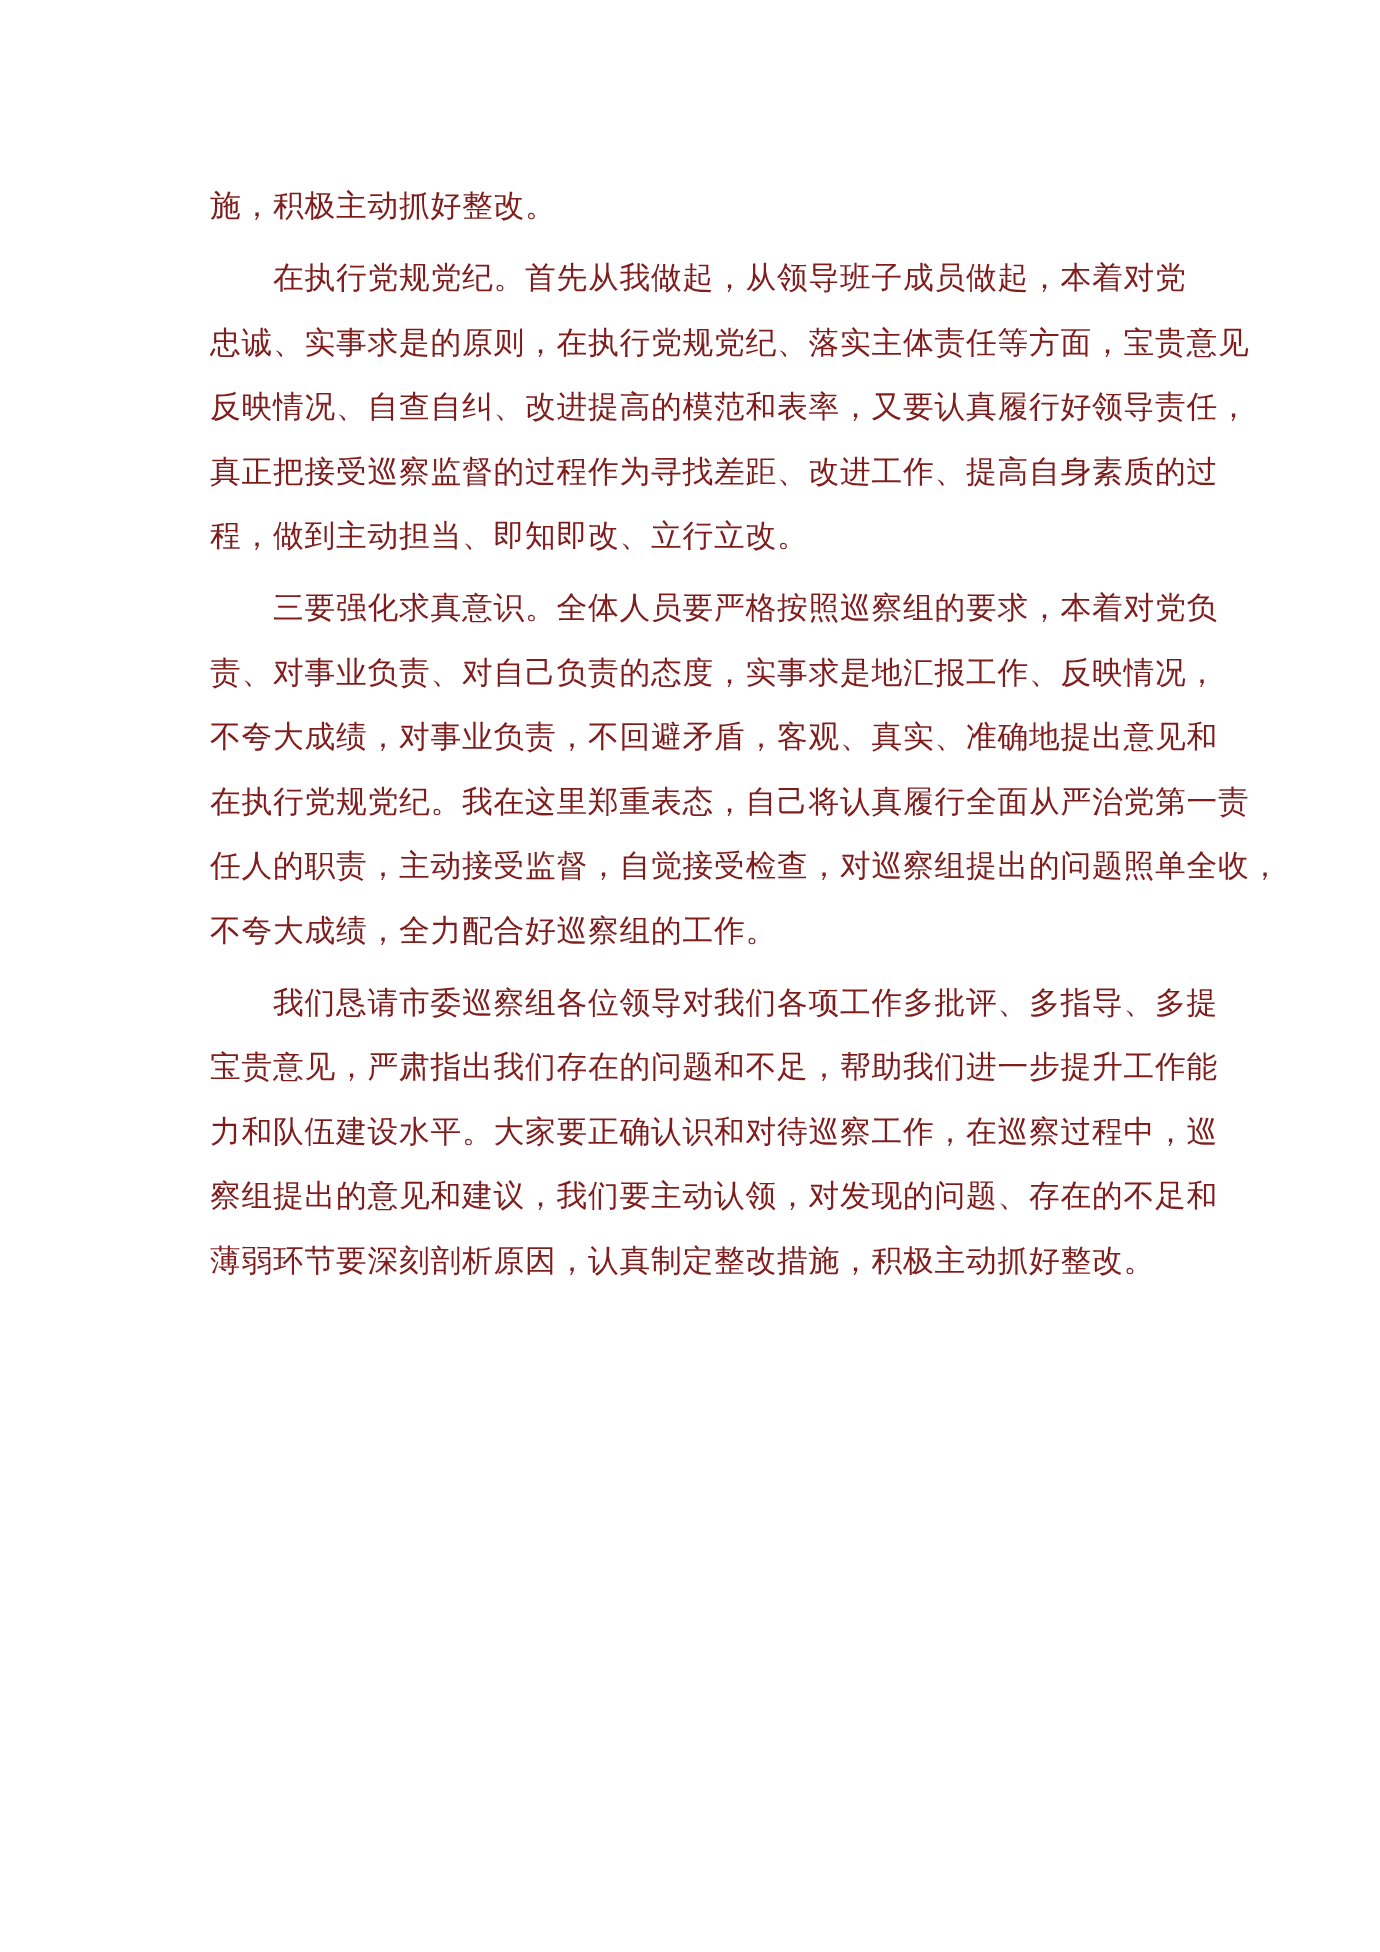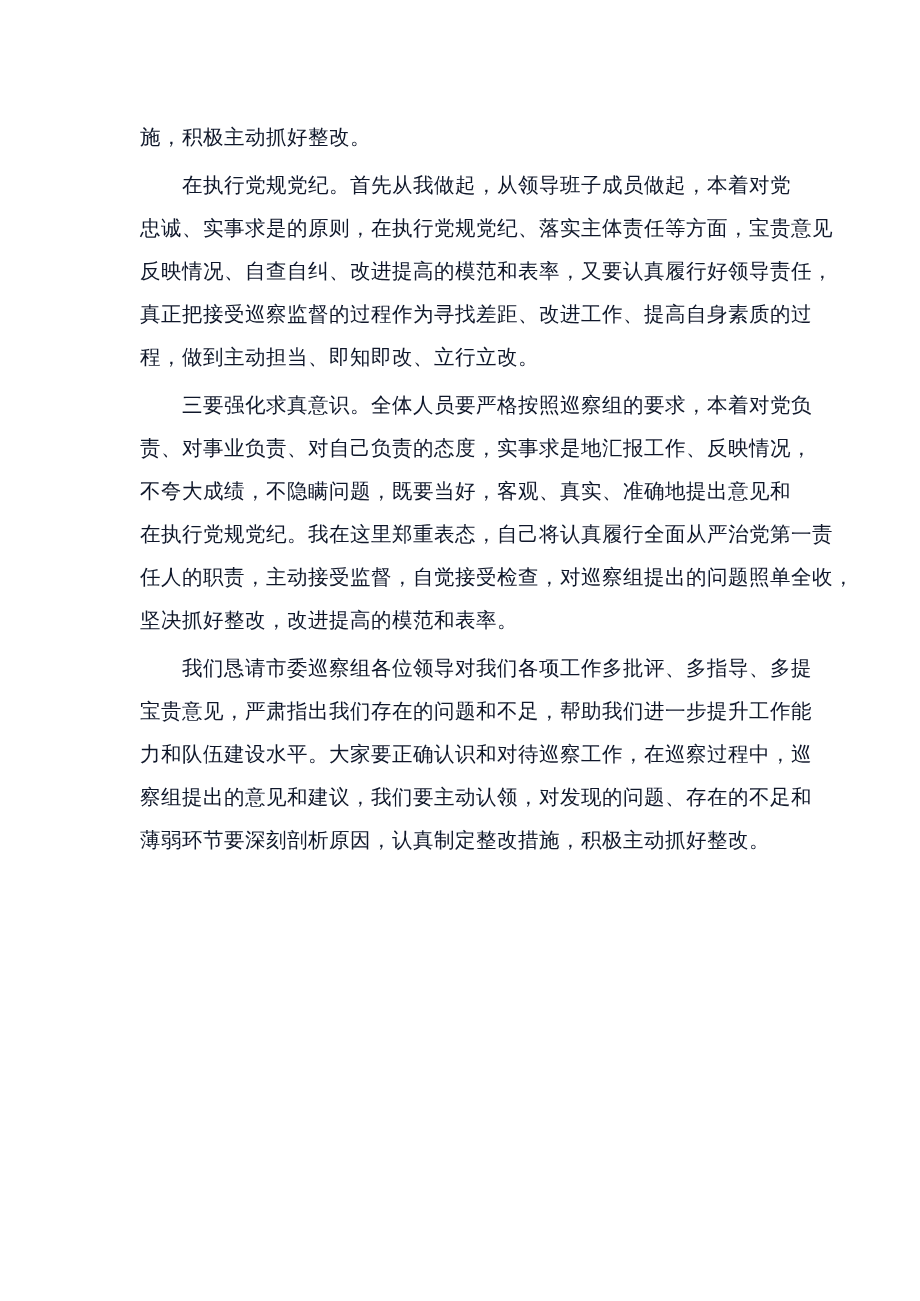--- a/index.html
+++ b/index.html
@@ -4,21 +4,21 @@
 <style>
   html, body { margin: 0; padding: 0; background: #ffffff; }
   body { width: 920px; height: 1301px; position: relative; overflow: hidden; }
   .page {
     position: absolute;
     left: 140px;
     top: 116px;
     width: 650px;
     font-family: "DejaVu Serif", "Liberation Serif", serif;
     font-size: 20.5px;
-    color: #0f172a;
+    color: #7f1d1d;
   }
   .para { margin: 0 0 5px 0; }
   .line {
     display: block;
     height: 43px;
     line-height: 43px;
     white-space: nowrap;
     text-align: justify;
     text-align-last: justify;
     letter-spacing: 0.5px;
@@ -39,24 +39,24 @@
     <span class="line">忠诚、实事求是的原则，在执行党规党纪、落实主体责任等方面，宝贵意见</span>
     <span class="line">反映情况、自查自纠、改进提高的模范和表率，又要认真履行好领导责任，</span>
     <span class="line">真正把接受巡察监督的过程作为寻找差距、改进工作、提高自身素质的过</span>
     <span class="line last">程，做到主动担当、即知即改、立行立改。</span>
   </div>
 
 
   <div class="para">
     <span class="line indent">三要强化求真意识。全体人员要严格按照巡察组的要求，本着对党负</span>
     <span class="line">责、对事业负责、对自己负责的态度，实事求是地汇报工作、反映情况，</span>
-    <span class="line">不夸大成绩，不隐瞒问题，既要当好，客观、真实、准确地提出意见和</span>
+    <span class="line">不夸大成绩，对事业负责，不回避矛盾，客观、真实、准确地提出意见和</span>
     <span class="line">在执行党规党纪。我在这里郑重表态，自己将认真履行全面从严治党第一责</span>
     <span class="line">任人的职责，主动接受监督，自觉接受检查，对巡察组提出的问题照单全收，</span>
-    <span class="line last">坚决抓好整改，改进提高的模范和表率。</span>
+    <span class="line last">不夸大成绩，全力配合好巡察组的工作。</span>
   </div>
 
   <div class="para">
     <span class="line indent">我们恳请市委巡察组各位领导对我们各项工作多批评、多指导、多提</span>
     <span class="line">宝贵意见，严肃指出我们存在的问题和不足，帮助我们进一步提升工作能</span>
     <span class="line">力和队伍建设水平。大家要正确认识和对待巡察工作，在巡察过程中，巡</span>
     <span class="line">察组提出的意见和建议，我们要主动认领，对发现的问题、存在的不足和</span>
     <span class="line last">薄弱环节要深刻剖析原因，认真制定整改措施，积极主动抓好整改。</span>
   </div>
 </div>

